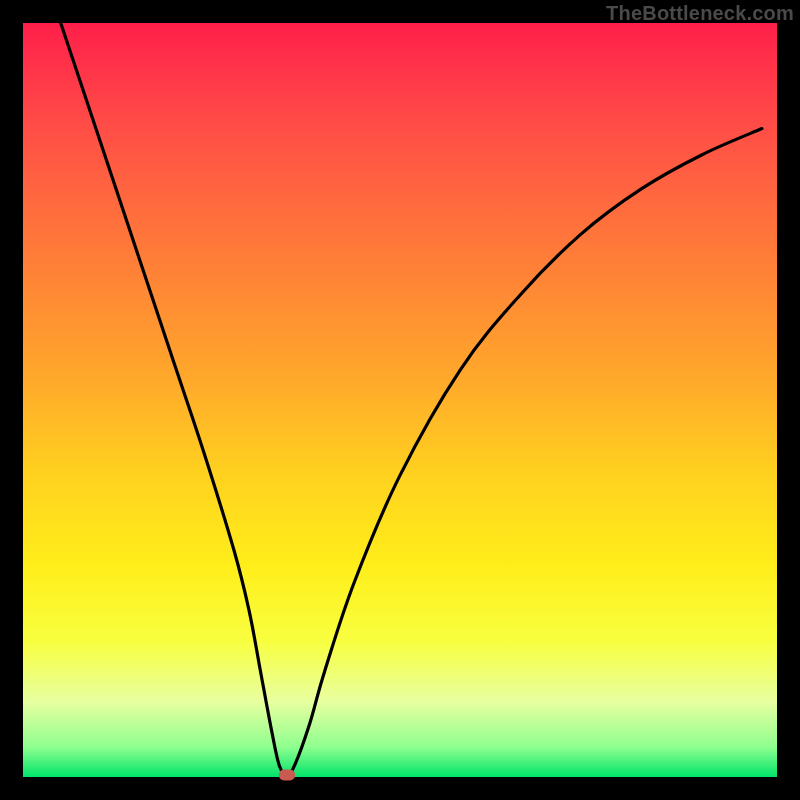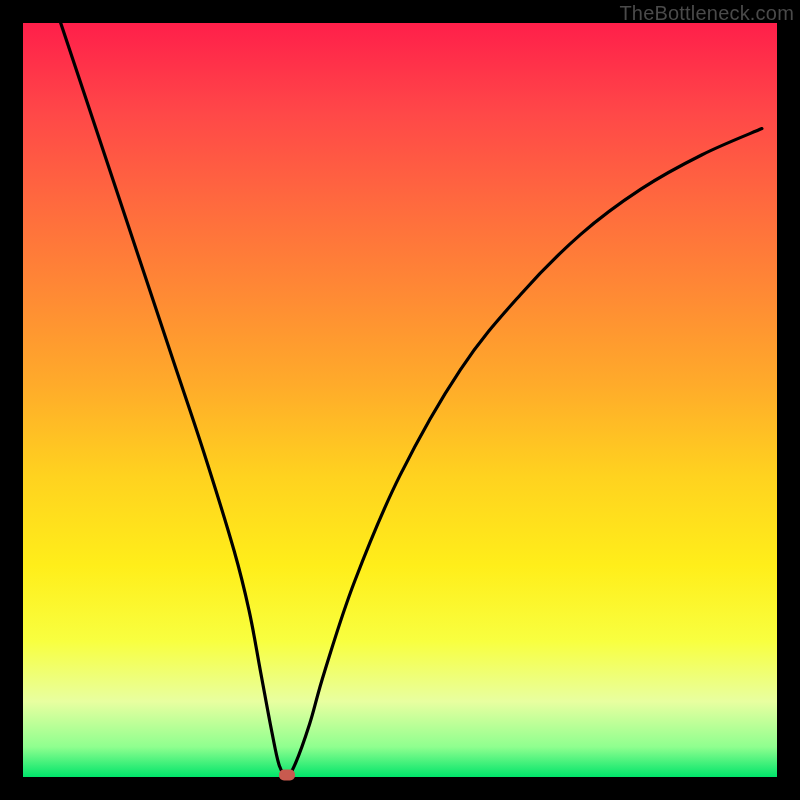--- a/index.html
+++ b/index.html
@@ -29,21 +29,21 @@
       #e8ffa0 90%,
       #8fff8f 96%,
       #00e46a 100%);
   }
   .watermark {
     position: absolute;
     top: 2px;
     right: 6px;
     color: #4a4a4a;
     font-size: 20px;
-    font-weight: 400;
+    font-weight: 700;
     letter-spacing: 0.2px;
     user-select: none;
   }
   svg.curve {
     position: absolute;
     inset: 0;
   }
   .marker {
     position: absolute;
     width: 16px;

